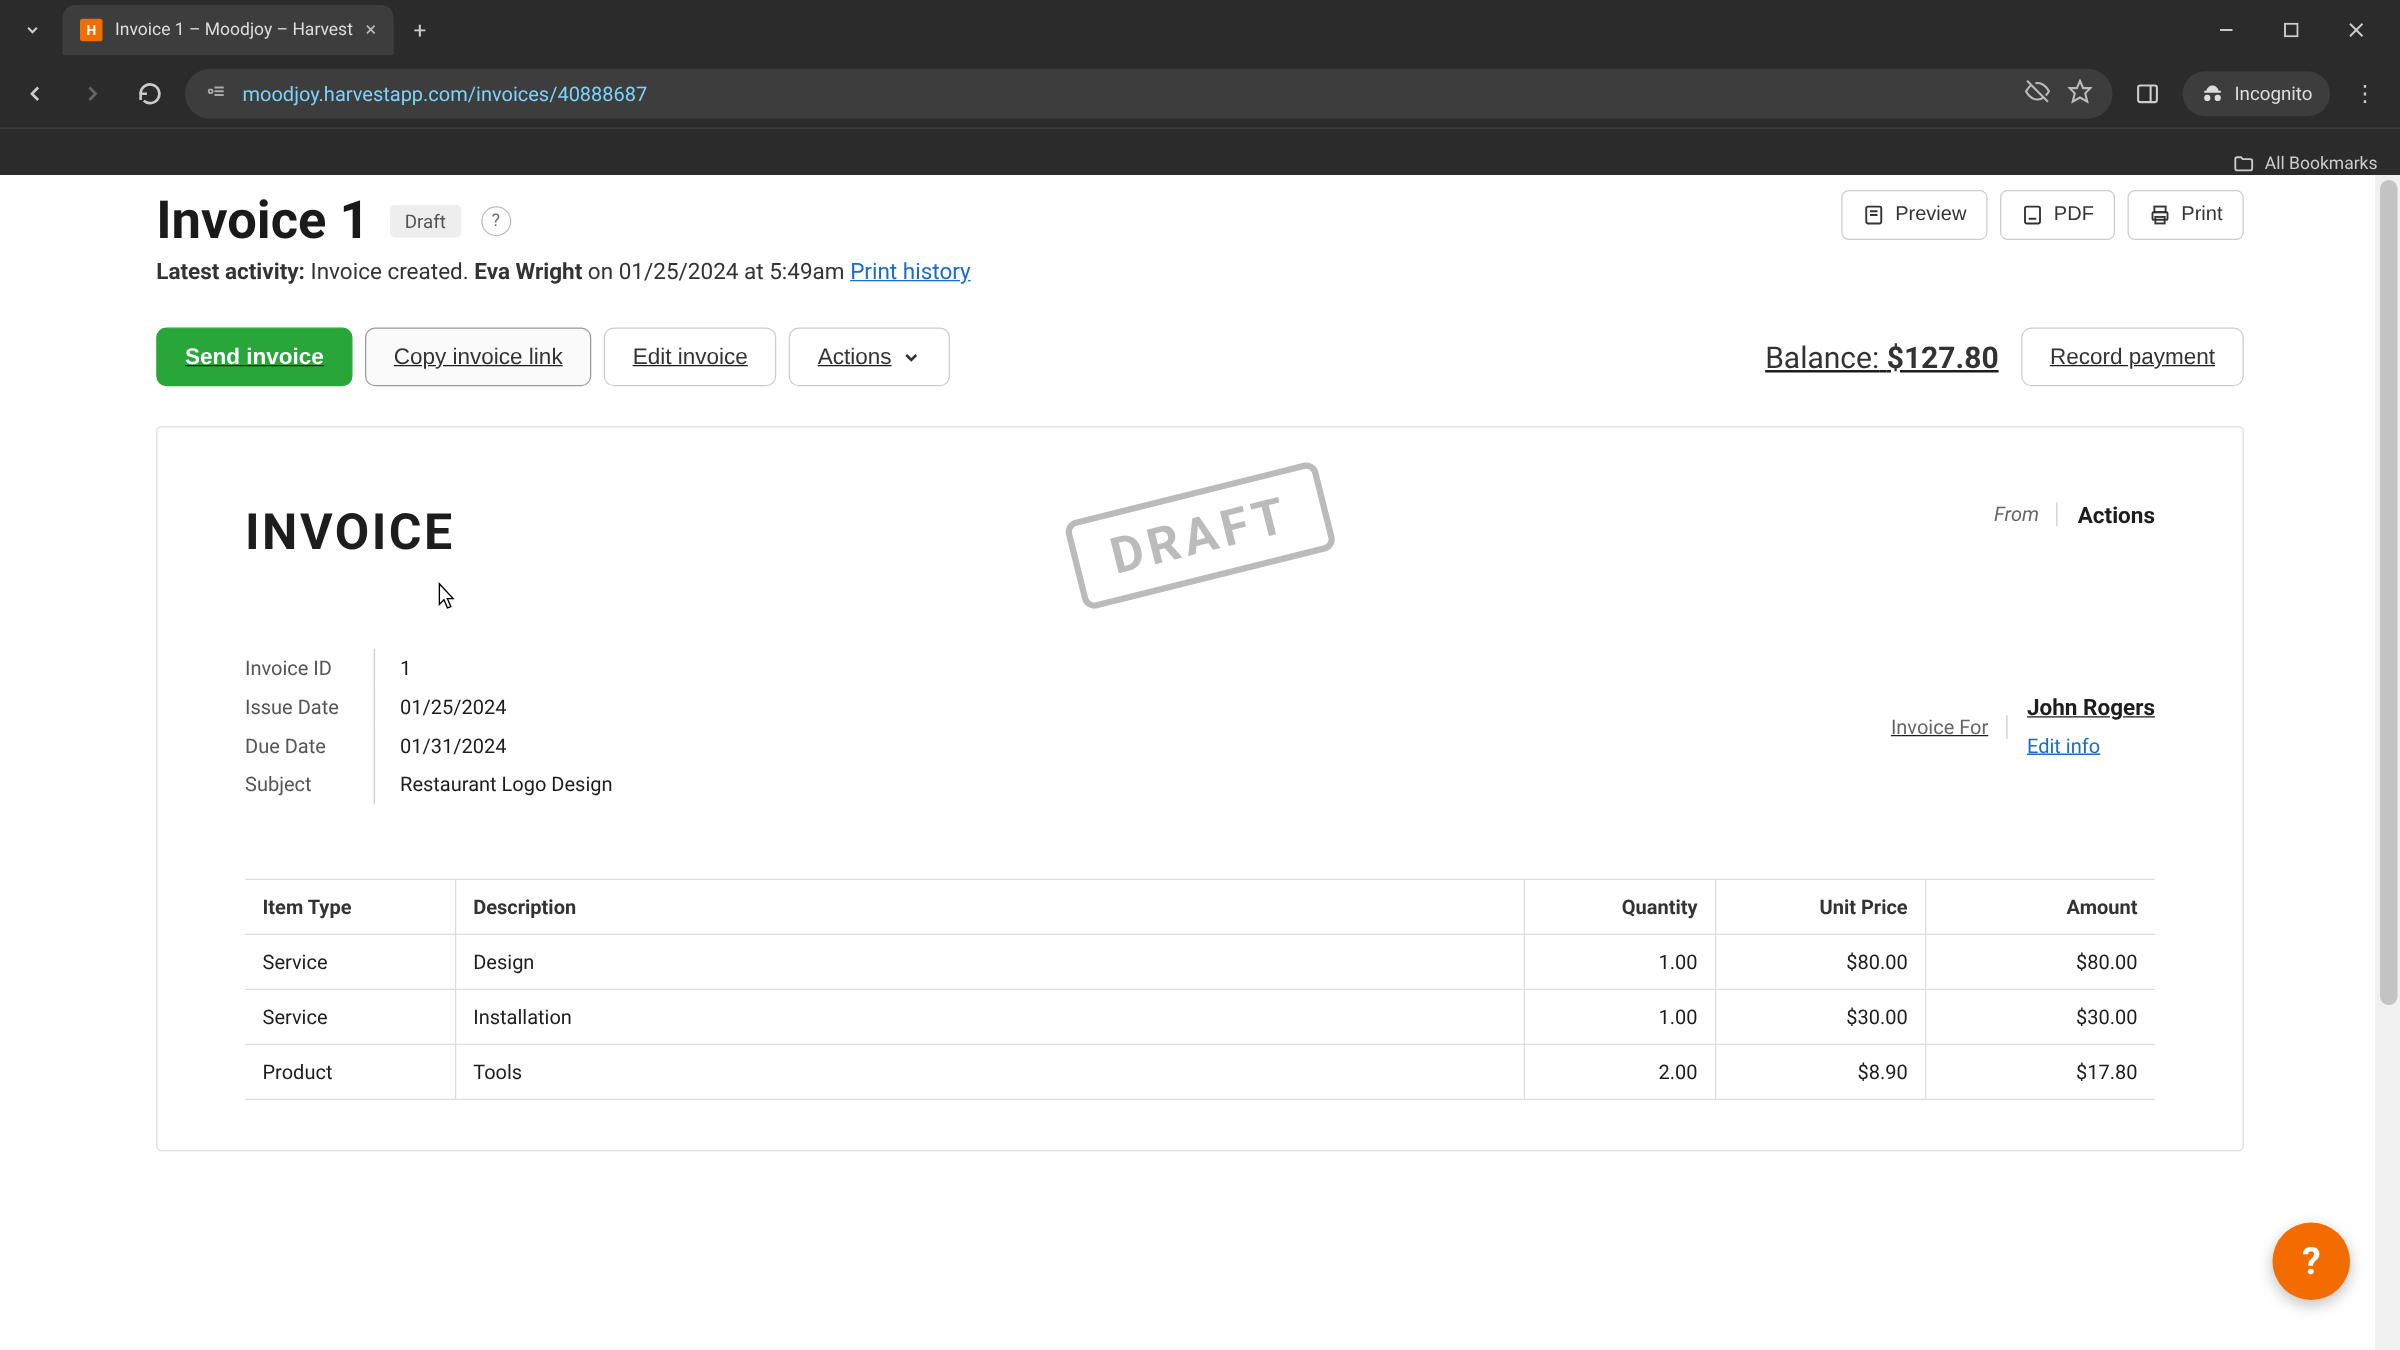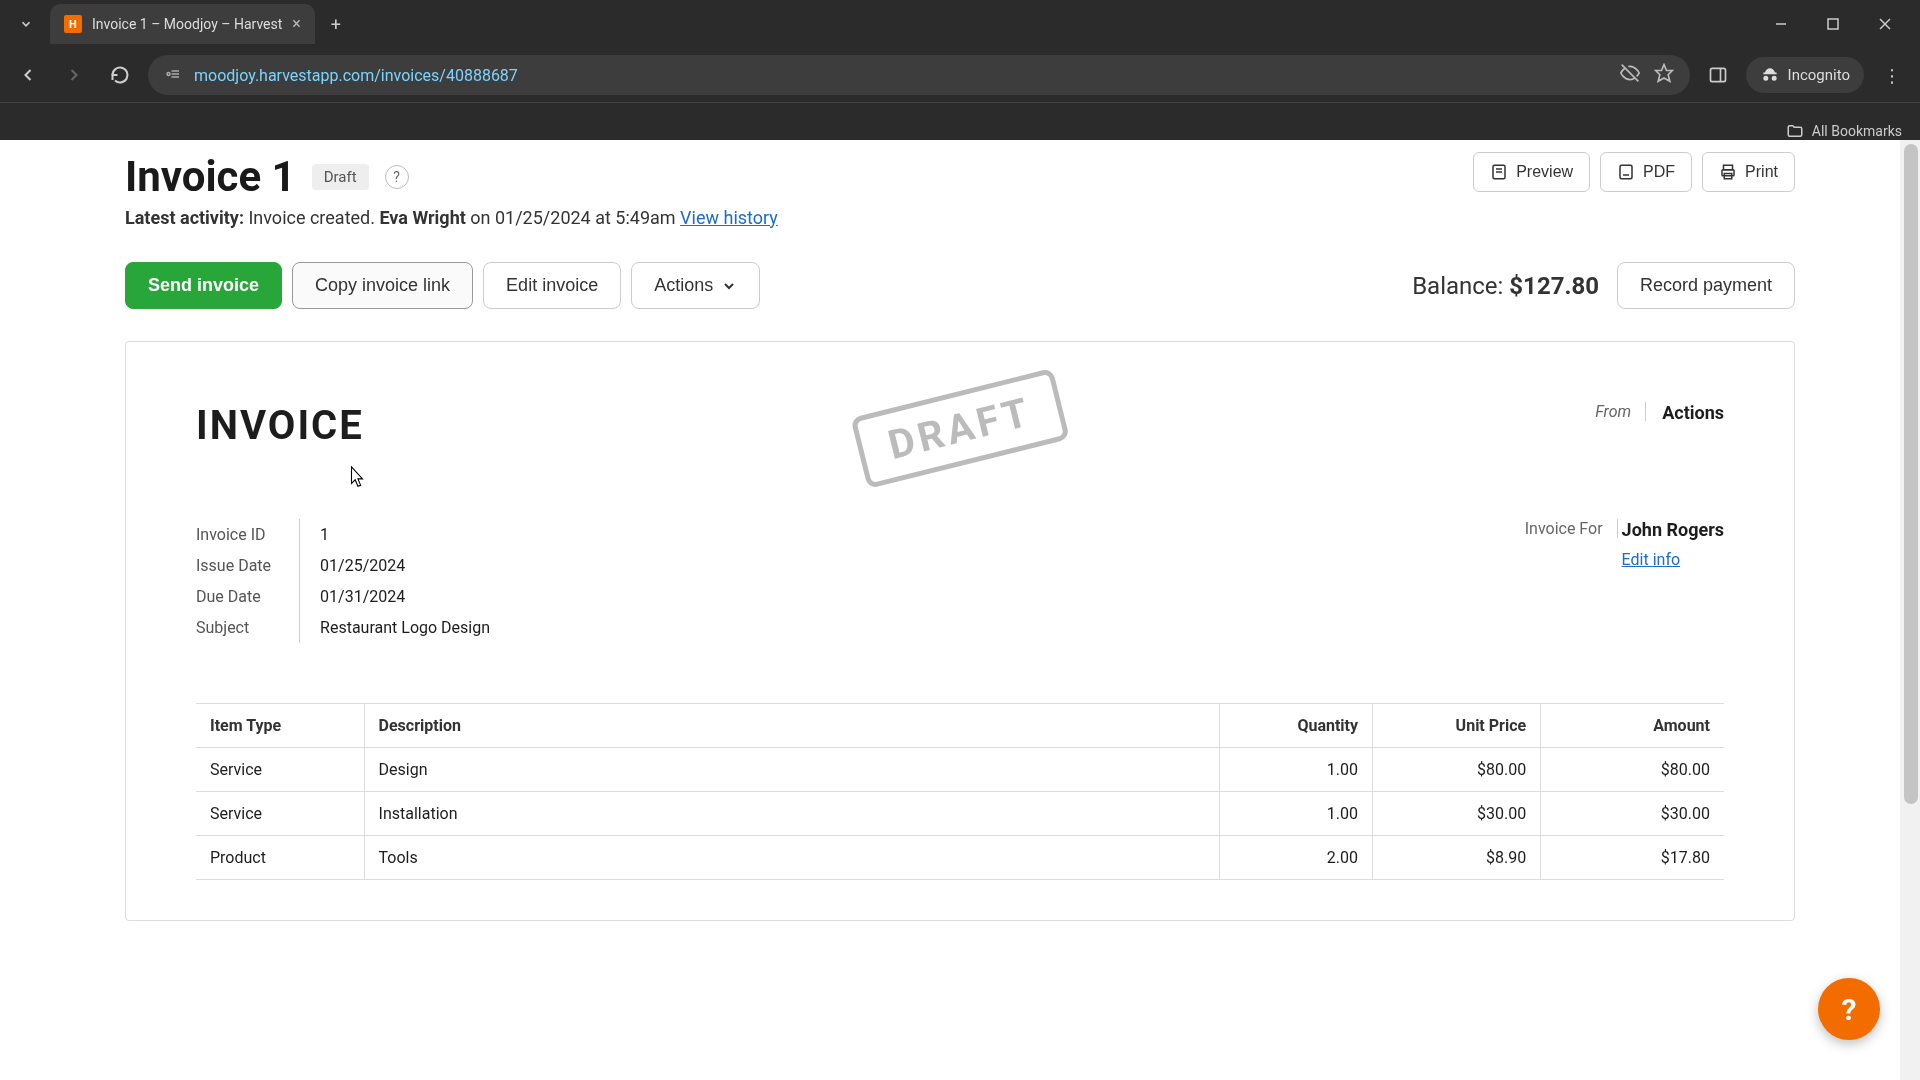--- a/index.html
+++ b/index.html
@@ -213,20 +213,21 @@
       color: #333;
       margin-bottom: 34px;
     }
     .activity-line b { font-weight: 700; }
     .activity-line a { color: #1a6dcc; text-decoration: underline; }
 
     .action-row {
       display: flex;
       align-items: center;
       margin-bottom: 32px;
+      text-decoration: underline;
     }
     .pill-btn {
       border: 1px solid #ccc;
       border-radius: 8px;
       padding: 12px 22px;
       font-size: 18px;
       background: #fff;
       color: #333;
       margin-right: 10px;
       display: flex;
@@ -289,21 +290,21 @@
     .inv-meta-row {
       display: flex;
       justify-content: space-between;
       margin-bottom: 60px;
     }
     .meta-table { display: table; }
     .meta-row { display: table-row; }
     .meta-label { display: table-cell; padding: 6px 28px 6px 0; color: #555; font-size: 16px; border-right: 1px solid #ccc; }
     .meta-value { display: table-cell; padding: 6px 0 6px 20px; font-size: 16px; }
 
-    .for-block { display: flex; gap: 4px; align-items: flex-start; }
+    .for-block { display: flex; gap: 16px; align-items: center; text-decoration: underline; }
     .for-label { color: #666; font-size: 16px; border-right: 1px solid #ccc; padding-right: 14px; }
     .for-value { font-weight: 700; font-size: 18px; }
     .edit-info { color: #1a6dcc; text-decoration: underline; font-size: 16px; font-weight: 400; display: block; margin-top: 10px; }
 
     .line-table { width: 100%; border-collapse: collapse; font-size: 16px; }
     .line-table th {
       text-align: left;
       font-weight: 700;
       padding: 12px 14px;
       border-top: 1px solid #ddd;
@@ -491,21 +492,21 @@
           <span>Print</span>
         </button>
       </div>
     </div>
 
     <p class="activity-line">
       <b>Latest activity:</b>
       <span>Invoice created.</span>
       <b>Eva Wright</b>
       <span>on 01/25/2024 at 5:49am</span>
-      <a href="#">View history</a>
+      <a href="#">Print history</a>
     </p>
 
     <div class="action-row">
       <button class="pill-btn primary">Send invoice</button>
       <button class="pill-btn hover">Copy invoice link</button>
       <button class="pill-btn">Edit invoice</button>
       <button class="pill-btn">
         <span>Actions</span>
         <svg width="16" height="16" viewBox="0 0 24 24" fill="none" stroke="currentColor" stroke-width="3">
             <polyline points="6 9 12 15 18 9"></polyline>

